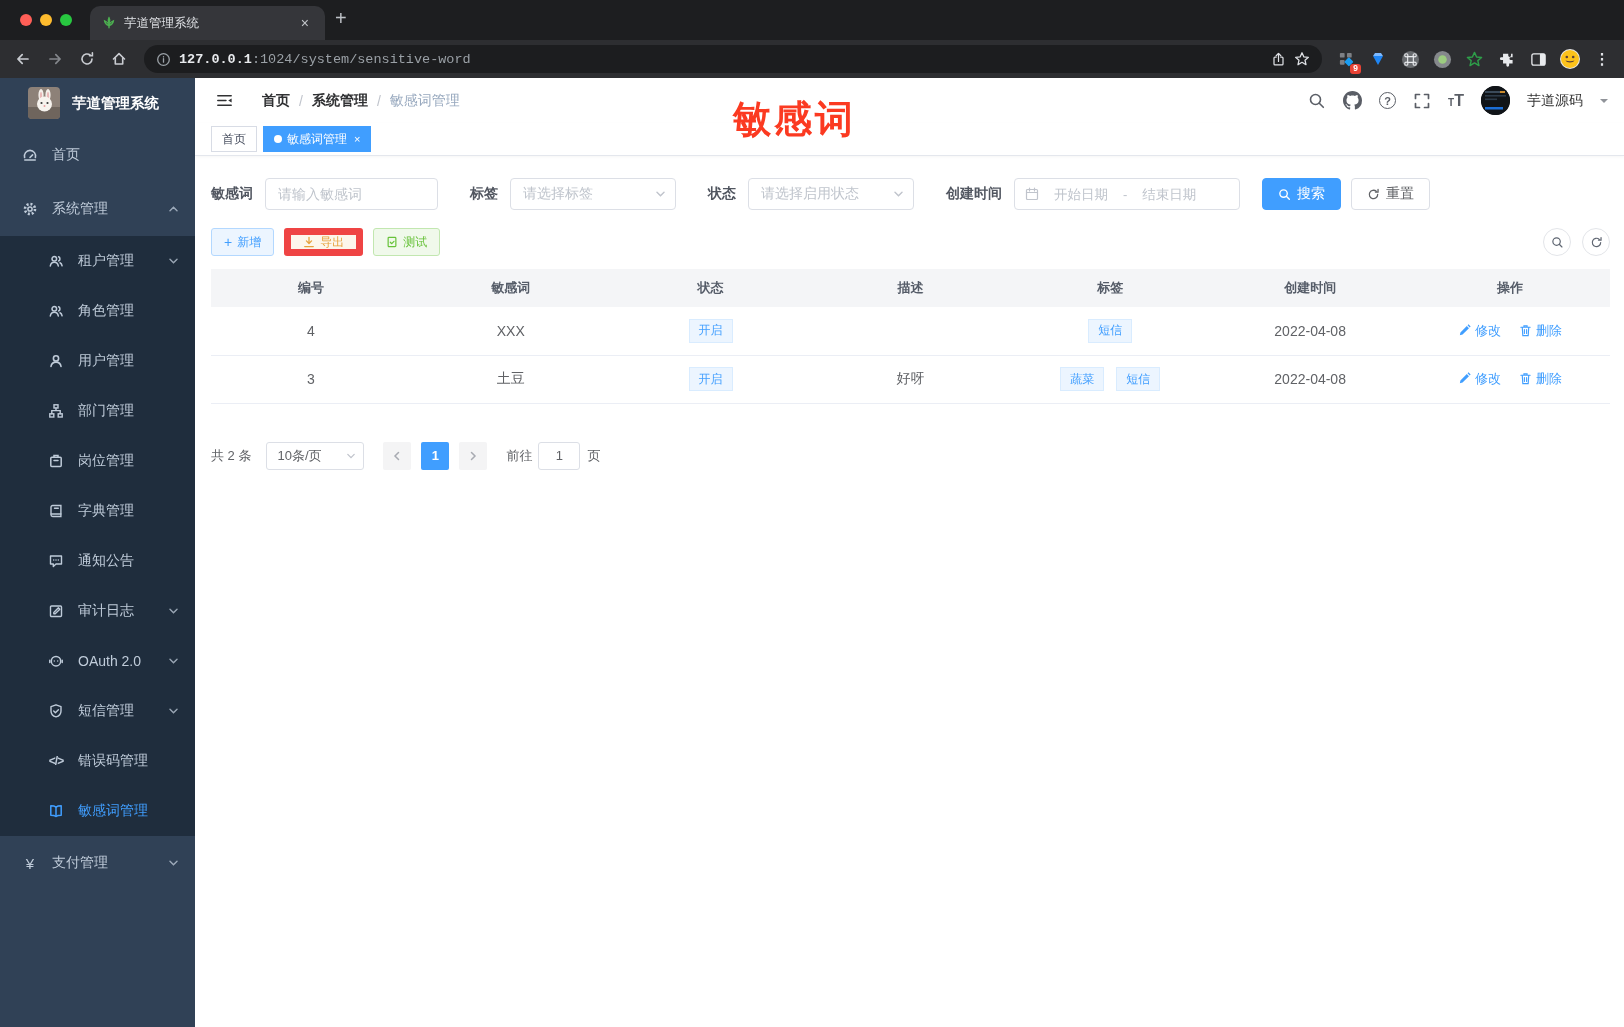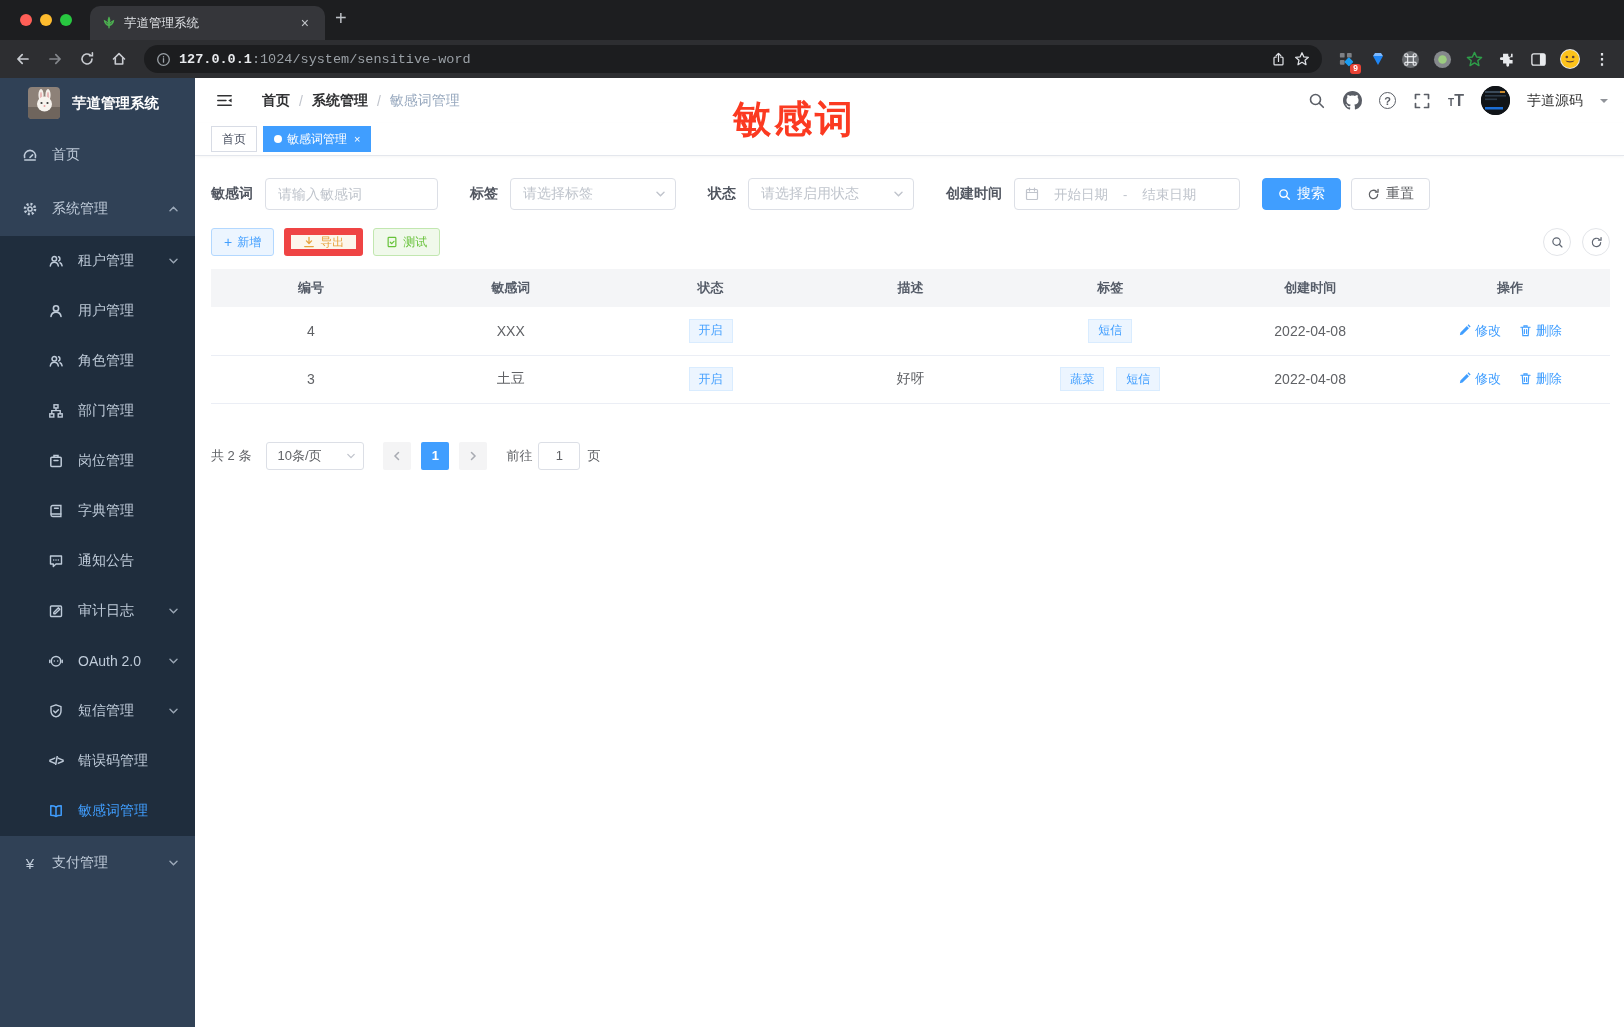--- a/index.html
+++ b/index.html
@@ -331,36 +331,36 @@
             </span>
             <span>租户管理</span>
             <span class="chev">
               <svg width="11" height="11" viewBox="0 0 10 10" fill="none" stroke="currentColor" stroke-width="1.3" stroke-linecap="round">
                   <path d="M1.8 3.4L5 6.6l3.2-3.2"></path>
                 </svg>
             </span>
           </div>
           <div class="mi">
             <span class="micon">
-              <svg width="16" height="16" viewBox="0 0 16 16" fill="none" stroke="currentColor" stroke-width="1.6" stroke-linecap="round">
-                  <circle cx="8" cy="5.4" r="2.6"></circle>
-                  <path d="M3 13.4c.5-3 2.6-4.3 5-4.3s4.5 1.3 5 4.3"></path>
-                </svg>
-            </span>
-            <span>用户管理</span>
-          </div>
-          <div class="mi">
-            <span class="micon">
               <svg width="16" height="16" viewBox="0 0 16 16" fill="none" stroke="currentColor" stroke-width="1.5" stroke-linecap="round">
                   <circle cx="6.3" cy="5.8" r="2.3"></circle>
                   <path d="M2.3 13c.4-2.6 2-3.8 4-3.8s3.6 1.2 4 3.8"></path>
                   <path d="M10.6 3.8a2.3 2.3 0 0 1 0 4.2M12 9.7c1.2.5 1.8 1.5 2.1 3.1"></path>
                 </svg>
             </span>
             <span>角色管理</span>
+          </div>
+          <div class="mi">
+            <span class="micon">
+              <svg width="16" height="16" viewBox="0 0 16 16" fill="none" stroke="currentColor" stroke-width="1.6" stroke-linecap="round">
+                  <circle cx="8" cy="5.4" r="2.6"></circle>
+                  <path d="M3 13.4c.5-3 2.6-4.3 5-4.3s4.5 1.3 5 4.3"></path>
+                </svg>
+            </span>
+            <span>用户管理</span>
           </div>
           <div class="mi">
             <span class="micon">
               <svg width="16" height="16" viewBox="0 0 16 16" fill="none" stroke="currentColor" stroke-width="1.4">
                   <rect x="6" y="1.8" width="4" height="3.2"></rect>
                   <rect x="1.8" y="10.8" width="4" height="3.2"></rect>
                   <rect x="10.2" y="10.8" width="4" height="3.2"></rect>
                   <path d="M8 5v2.6M3.8 10.8V7.6h8.4v3.2" stroke-linecap="round"></path>
                 </svg>
             </span>

